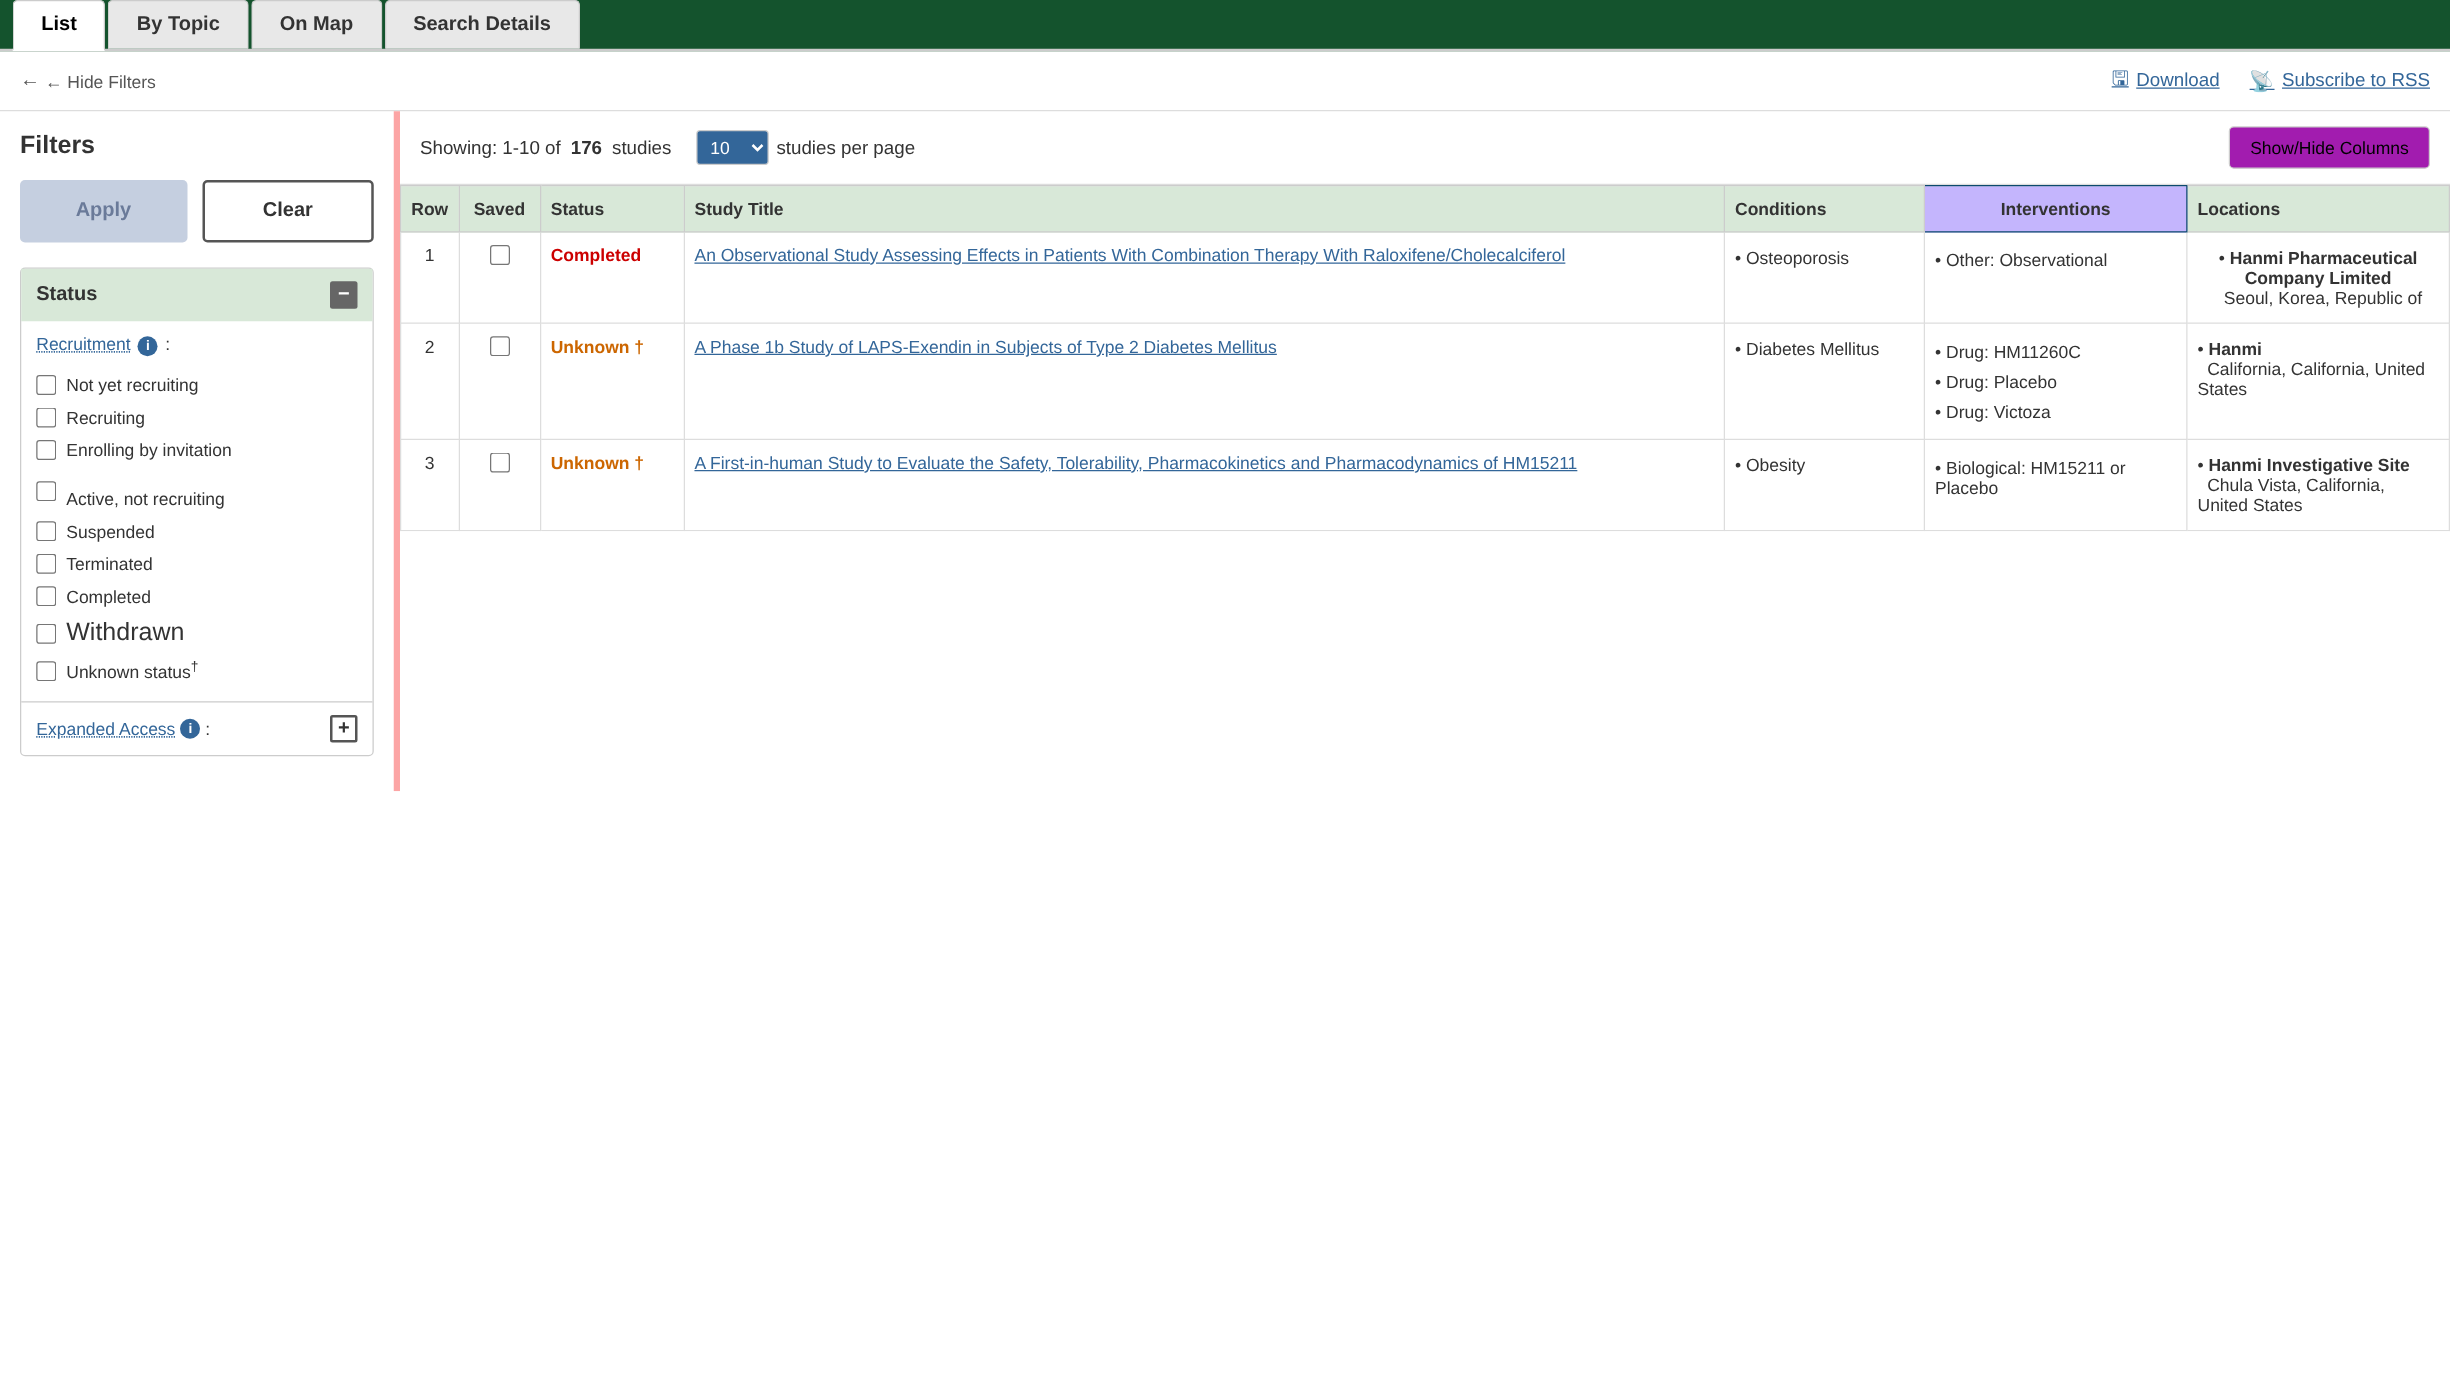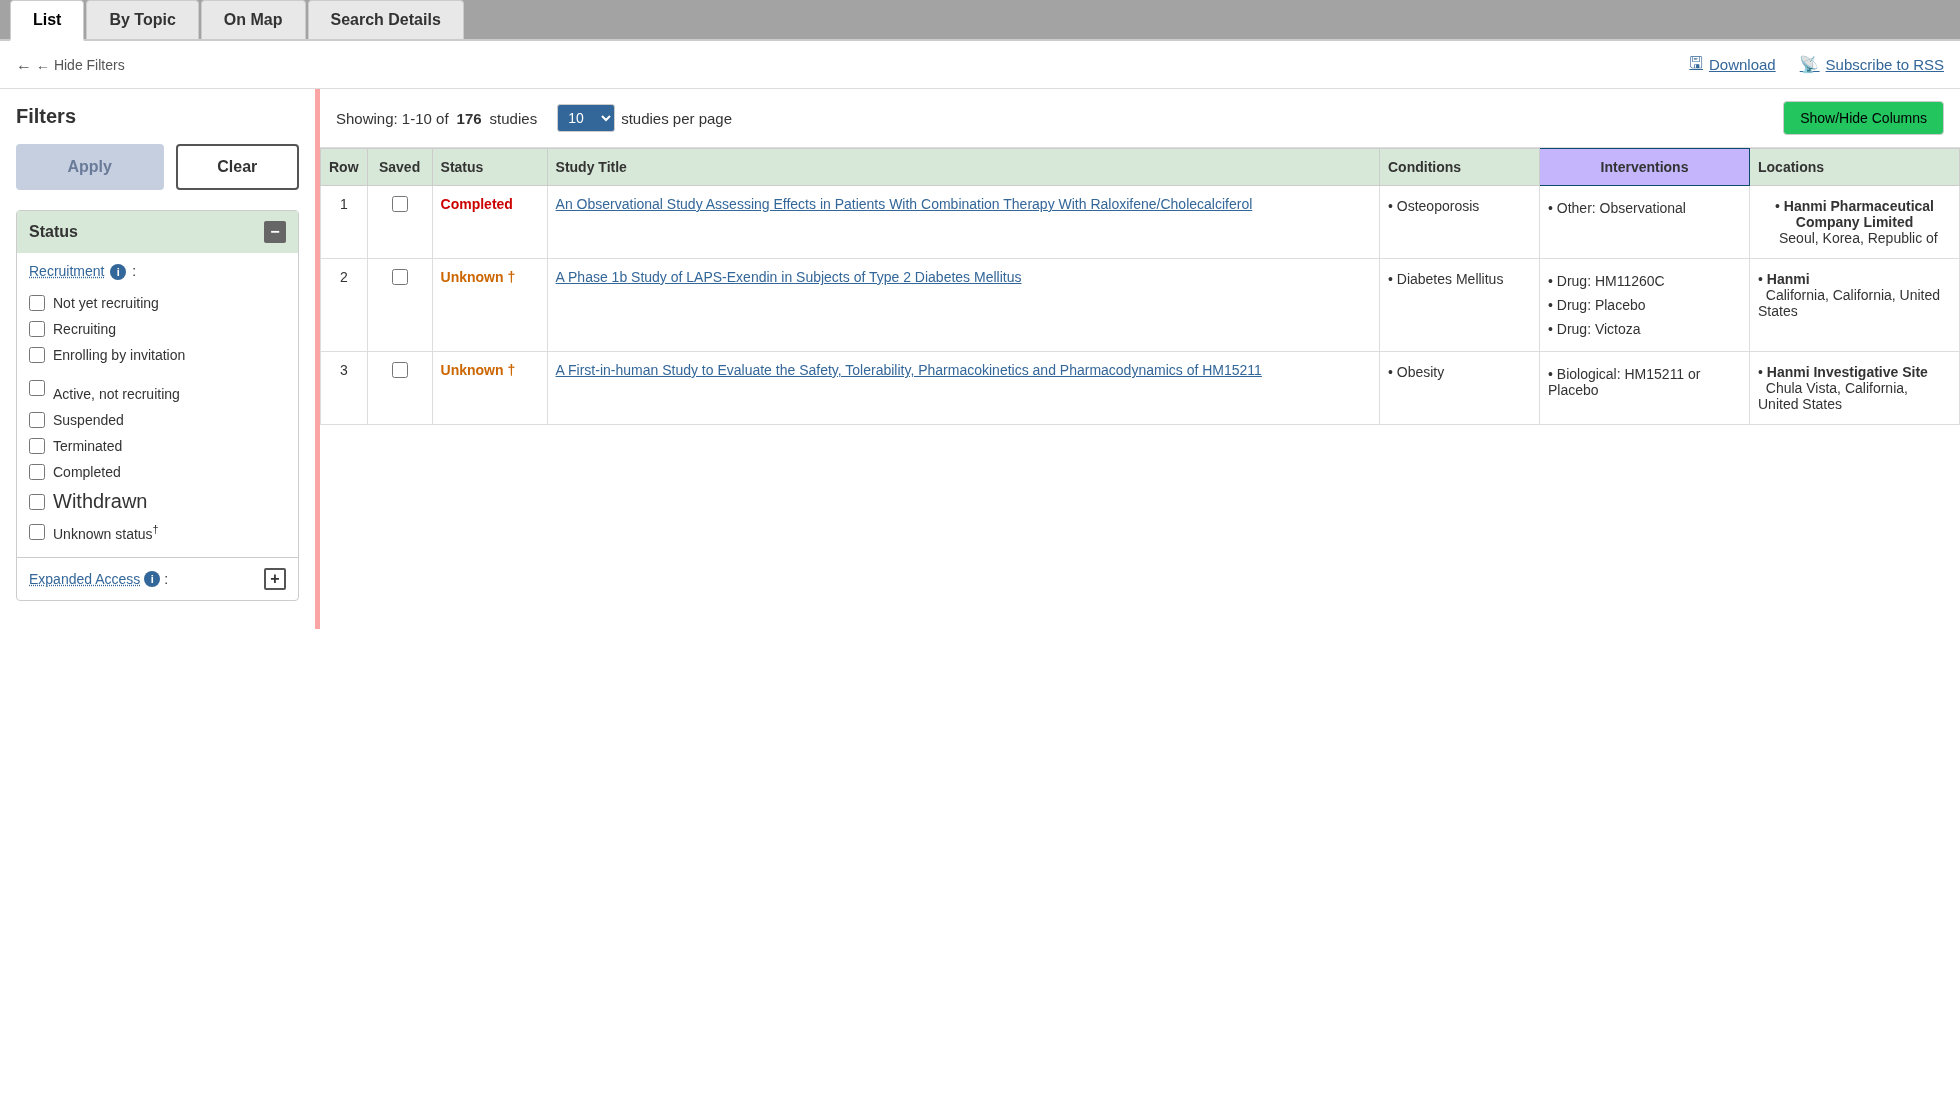--- a/index.html
+++ b/index.html
@@ -21,21 +21,21 @@
       border-bottom: 2px solid #fff;
       margin-bottom: -2px;
       color: #000;
     }
 
     sup { font-size: 11px; }
   </style>
 </head>
 <body>
 
-<div style="display:flex; border-bottom:2px solid #ccc; padding:0 10px; background:#a3a3a3;">
+<div style="display:flex; border-bottom:2px solid #ccc; padding:0 10px; background:#14532d;">
   <div class="tab active" style="background:#fff; border:1px solid #ccc; border-bottom:2px solid #fff; margin-bottom:-2px;">
     <span>List</span>
   </div>
   <div class="tab">
     <span>By Topic</span>
   </div>
   <div class="tab">
     <span>On Map</span>
   </div>
   <div class="tab">
@@ -62,21 +62,21 @@
 
 <div style="display:flex;">
 
   <div style="width:320px; min-width:320px; border-right:5px solid #fca5a5; padding:16px;">
     <div style="font-size:20px; font-weight:bold; margin-bottom:16px;">Filters</div>
 
     <div style="display:flex; gap:12px; margin-bottom:20px;">
       <button style="flex:1; padding:14px; background:#c5cfe0; color:#6a7a99; font-size:16px; font-weight:bold; border:none; border-radius:4px; cursor:pointer;">
         <span>Apply</span>
       </button>
-      <button style="flex:1; padding:0; background:#fff; color:#333; font-size:16px; font-weight:bold; border:2px solid #555; border-radius:4px; cursor:pointer;">
+      <button style="flex:1; padding:14px; background:#fff; color:#333; font-size:16px; font-weight:bold; border:2px solid #555; border-radius:4px; cursor:pointer;">
         <span>Clear</span>
       </button>
     </div>
 
     <div style="border:1px solid #ccc; border-radius:4px; margin-bottom:12px;">
       <div style="display:flex; justify-content:space-between; align-items:center; padding:10px 12px; background:#d8e8d8;">
         <span style="font-size:16px; font-weight:bold;">Status</span>
         <button style="width:22px; height:22px; background:#666; color:#fff; border:none; border-radius:2px; font-size:16px; font-weight:bold; cursor:pointer; display:flex; align-items:center; justify-content:center;">−</button>
       </div>
       <div style="padding:10px 12px;">
@@ -145,21 +145,21 @@
         <div style="display:flex; align-items:center; gap:6px; margin-left:12px;">
           <select style="padding:4px 6px; font-size:14px; border:1px solid #ccc; border-radius:3px; background:#336699; color:#fff;">
             <option>10</option>
             <option>25</option>
             <option>50</option>
             <option>100</option>
           </select>
           <span>studies per page</span>
         </div>
       </div>
-      <button style="padding:8px 16px; background:#22c55e; border:1px solid #ccc; border-radius:4px; font-size:14px; cursor:pointer;">
+      <button style="padding:8px 16px; background:#a21caf; border:1px solid #ccc; border-radius:4px; font-size:14px; cursor:pointer;">
         <span>Show/Hide Columns</span>
       </button>
     </div>
 
     <div style="overflow-x:auto;">
       <table style="width:100%; border-collapse:collapse; font-size:14px;">
         <thead>
           <tr>
             <th style="background:#d8e8d8; border:1px solid #ccc; padding:10px 8px; text-align:center; font-weight:bold; width:45px;">Row</th>
             <th style="background:#d8e8d8; border:1px solid #ccc; padding:10px 8px; text-align:center; font-weight:bold; width:65px;">Saved</th>

